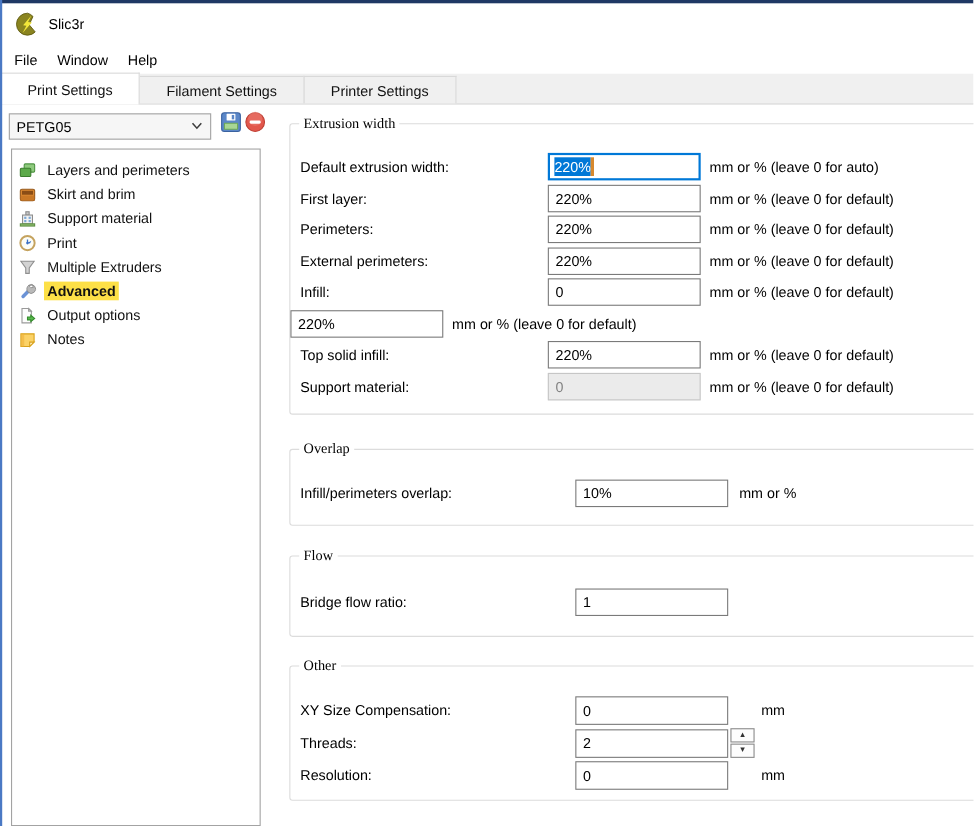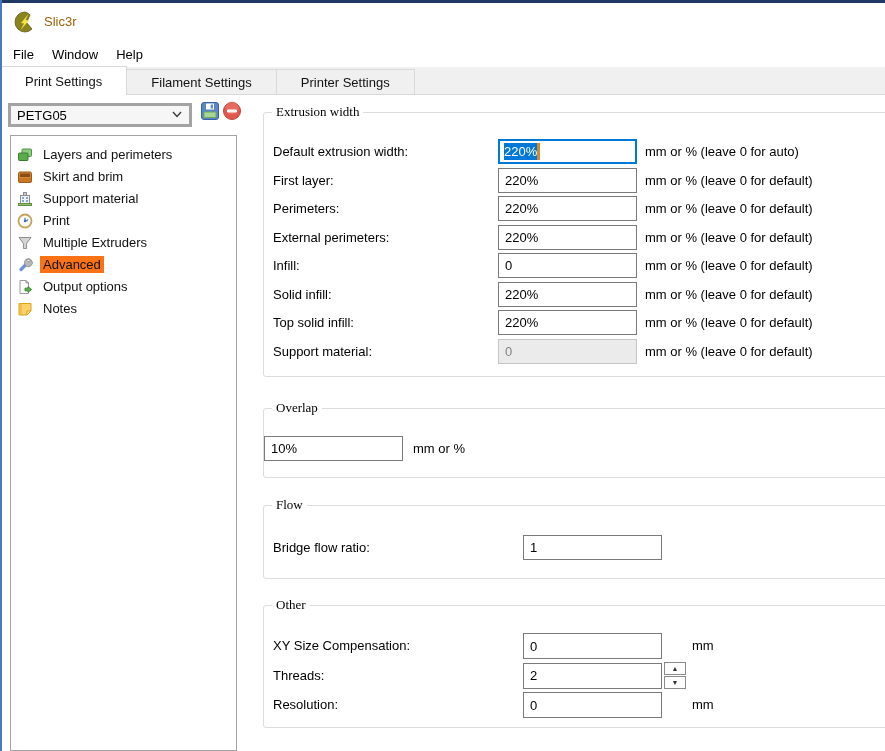--- a/index.html
+++ b/index.html
@@ -11,45 +11,45 @@
     background: #fff;
     position: relative;
   }
   
   .accent-top { position: absolute; left: 0; top: 0; width: 885px; height: 3px; background: #1f3864; z-index: 50; }
   .accent-left { position: absolute; left: 0; top: 0; width: 2px; height: 751px; background: #4a79c4; z-index: 50; }
 
   
   .titlebar { position: absolute; left: 2px; top: 3px; width: 881px; height: 37px; background: #fff; display: flex; align-items: center; }
   .app-icon { margin-left: 12px; width: 22px; height: 22px; display: inline-block; }
-  .title-text { margin-left: 8px; font-size: 13px; color: #a16207; }
+  .title-text { margin-left: 8px; font-size: 13px; color: #000000; }
 
   
   .menubar { position: absolute; left: 2px; top: 42px; width: 881px; height: 25px; background: #fff; display: flex; align-items: center; }
   .menu-item { padding: 3px 9px; color: #000; cursor: default; }
   .menu-item:first-child { margin-left: 2px; }
 
   
   .tabstrip { position: absolute; left: 0; top: 67px; width: 885px; height: 28px; background: #f0f0f0; border-bottom: 1px solid #d9d9d9; display: flex; align-items: flex-end; }
   .tab { padding: 0 24px; display: flex; align-items: center; cursor: default; }
   .tab.inactive { height: 25px; background: #f0f0f0; border: 1px solid #d9d9d9; border-bottom: none; margin-left: -1px; }
   .tab.active { height: 29px; background: #fff; border: 1px solid #d9d9d9; border-bottom: none; position: relative; z-index: 3; margin-bottom: -1px; }
 
   
-  .combo { position: absolute; left: 8px; top: 103px; width: 184px; height: 24px; background: #f6f6f6; border: 3px solid #a3a3a3; display: flex; align-items: center; justify-content: space-between; padding: 0 6px; cursor: default; }
+  .combo { position: absolute; left: 8px; top: 103px; width: 184px; height: 24px; background: #f6f6f6; border: 1px solid #a3a3a3; display: flex; align-items: center; justify-content: space-between; padding: 0 6px; cursor: default; }
   .combo-text { color: #000; }
   .icon-btn { position: absolute; top: 101px; width: 22px; height: 23px; display: flex; align-items: center; justify-content: center; cursor: pointer; }
   .icon-btn.save { left: 199px; }
   .icon-btn.del { left: 221px; }
 
   .tree { position: absolute; left: 10px; top: 135px; width: 227px; height: 616px; background: #fff; border: 1px solid #a3a3a3; padding-top: 5px; }
   .tree-item { display: flex; align-items: flex-end; height: 22px; padding-left: 6px; cursor: default; }
   .tree-icon { width: 16px; height: 16px; flex: 0 0 16px; margin-right: 7px; }
   .tree-label { padding: 1px 3px; white-space: nowrap; }
-  .tree-item.selected .tree-label { background: #f97316; }
+  .tree-item.selected .tree-label { background: #fde047; font-weight: bold; }
 
   
   .group { position: absolute; left: 263px; width: 700px; border: 1px solid #dcdcdc; border-radius: 3px; background: #fff; }
   .legend { position: absolute; top: -9px; left: 8px; background: #fff; padding: 0 4px; color: #000; font-family: Liberation Serif, serif; }
   .g-ext   { top: 112px; height: 265px; }
   .g-over  { top: 408px; height: 70px;  }
   .g-flow  { top: 505px; height: 74px;  }
   .g-other { top: 605px; height: 123px; }
   .g-ext .rows   { padding-top: 26px; }
   .g-over .rows  { padding-top: 27px; }
@@ -256,41 +256,41 @@
       <span class="flabel">External perimeters:</span>
       <input class="finput" value="220%" style="">
       <span class="funit">mm or % (leave 0 for default)</span>
     </div>
     <div class="frow">
       <span class="flabel">Infill:</span>
       <input class="finput" value="0" style="">
       <span class="funit">mm or % (leave 0 for default)</span>
     </div>
     <div class="frow">
-      <span class="flabel">Solid infill:</span>
       <input class="finput" value="220%" style="">
       <span class="funit">mm or % (leave 0 for default)</span>
     </div>
     <div class="frow">
       <span class="flabel">Top solid infill:</span>
       <input class="finput" value="220%" style="">
       <span class="funit">mm or % (leave 0 for default)</span>
     </div>
     <div class="frow">
       <span class="flabel">Support material:</span>
       <input class="finput" disabled="" value="0" style="">
       <span class="funit">mm or % (leave 0 for default)</span>
     </div>
   </div>
 </div>
 
 <div class="group g-over">
   <span class="legend">Overlap</span>
   <div class="rows">
     <div class="frow">
+      <span class="flabel">Infill/perimeters overlap:</span>
       <input class="finput" value="10%" style="">
       <span class="funit">mm or %</span>
     </div>
   </div>
 </div>
 
 <div class="group g-flow">
   <span class="legend">Flow</span>
   <div class="rows">
     <div class="frow">

